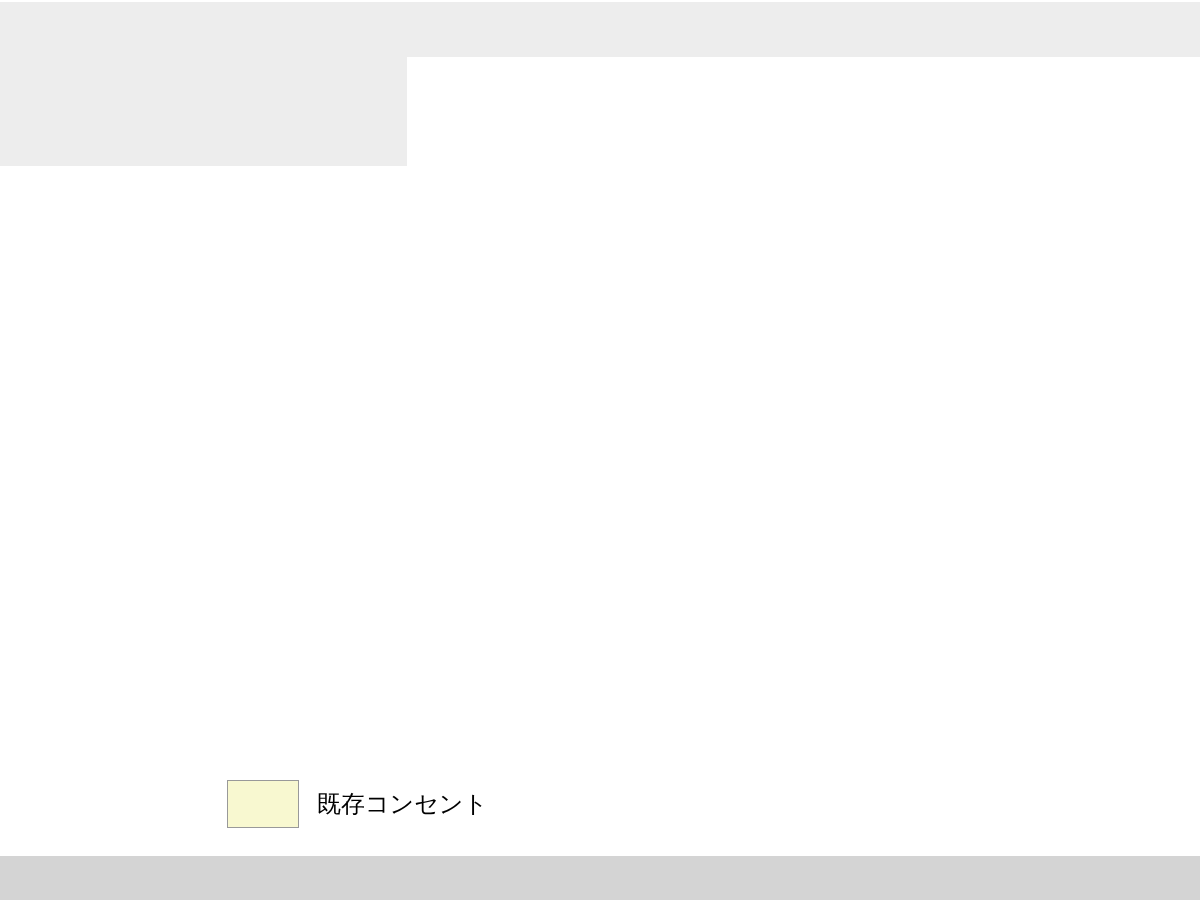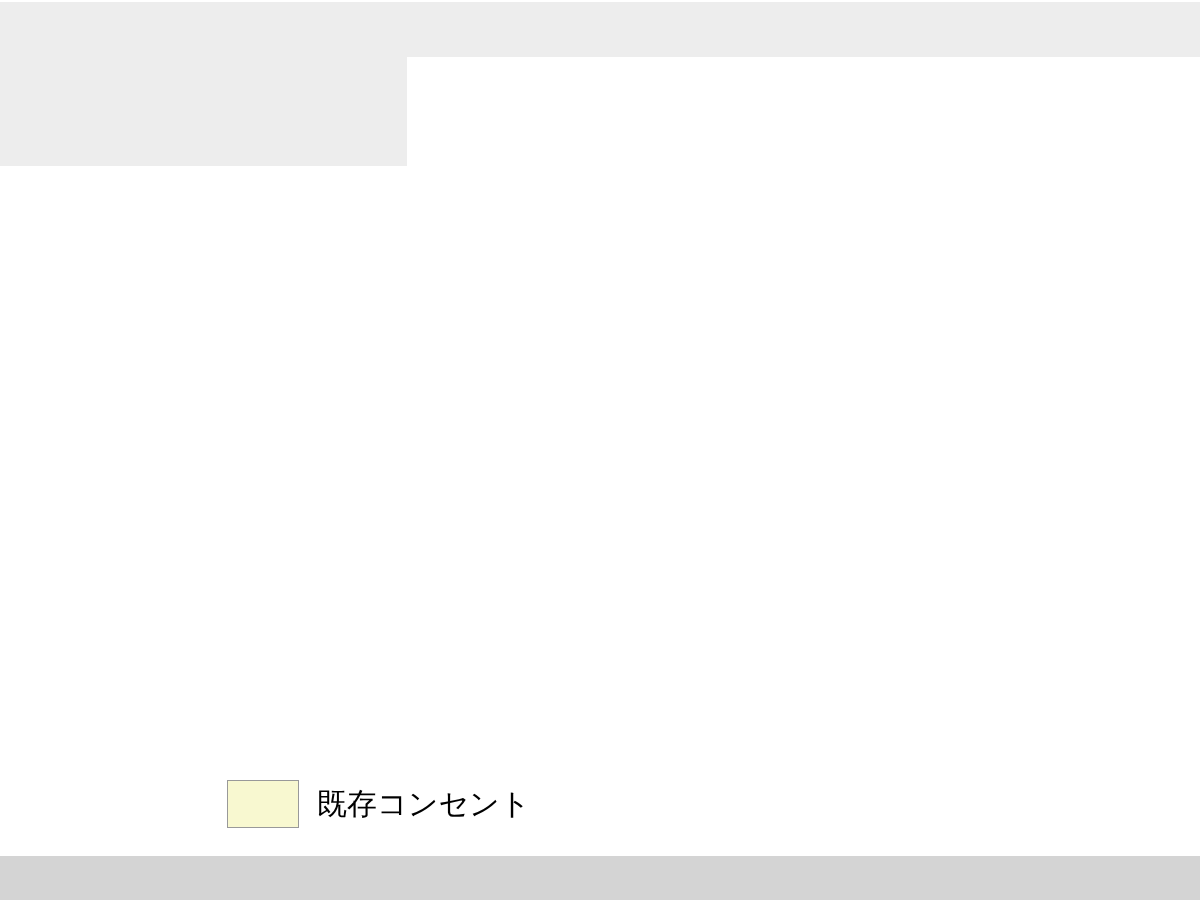--- a/index.html
+++ b/index.html
@@ -39,21 +39,21 @@
       align-items: center;
       gap: 18px;
     }
     .legend-swatch {
       width: 72px;
       height: 48px;
       background: #f8f8d0;
       border: 1px solid #999999;
     }
     .legend-label {
-      font-size: 30px;
+      font-size: 24px;
       color: #000000;
       text-align: right;
     }
     .bottom-bar {
       position: absolute;
       bottom: 0;
       left: 0;
       width: 1200px;
       height: 44px;
       background: #d4d4d4;

